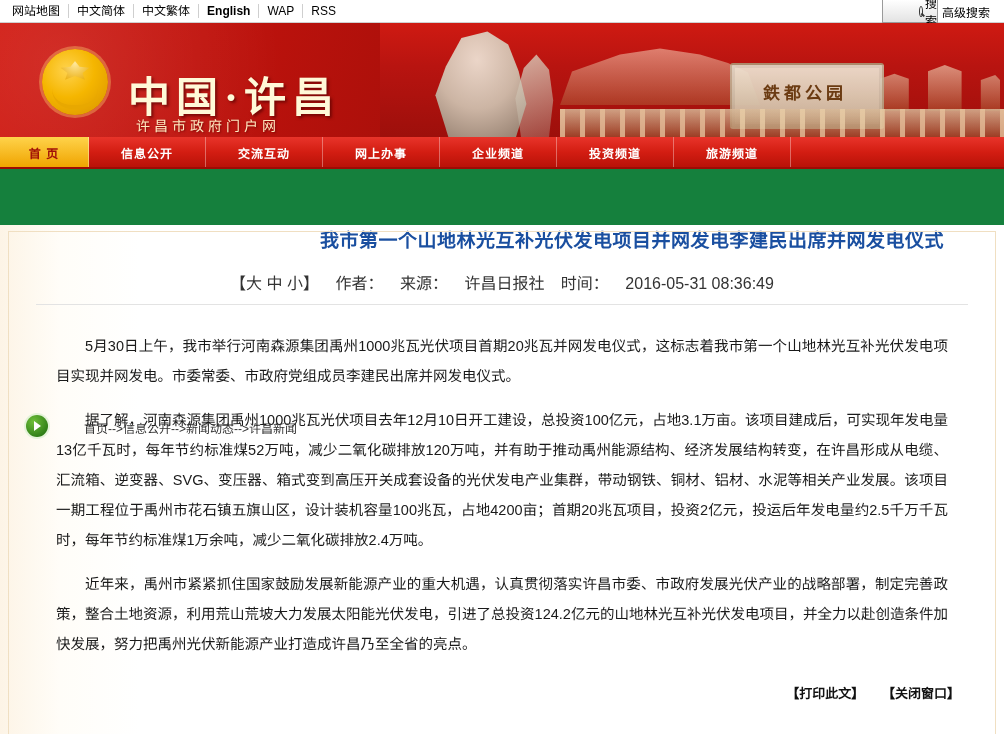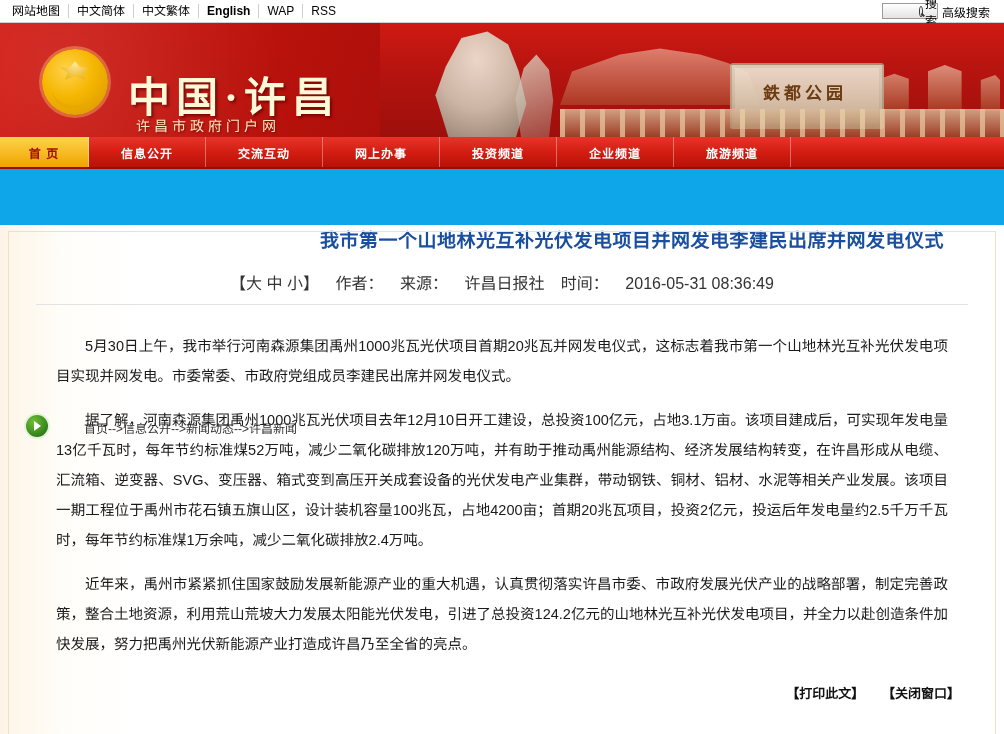--- a/index.html
+++ b/index.html
@@ -7,21 +7,21 @@
     margin: 0;
     padding: 0;
     background: #ffffff;
     font-family: "Liberation Sans", "DejaVu Sans", sans-serif;
   }
   #page {
     position: relative;
     width: 1004px;
     height: 734px;
     overflow: hidden;
-    background: #0ea5e9;
+    background: #15803d;
   }
 
   
   .topbar {
     height: 22px;
     border-bottom: 1px solid #d0d0d0;
     background: #ffffff;
     display: flex;
     align-items: center;
     font-size: 12px;
@@ -55,21 +55,21 @@
     font-size: 12px;
     color: #999;
     border: 1px solid #a8a8a8;
     padding: 0 3px;
     background: #fff;
     box-sizing: border-box;
     font-family: "Liberation Sans", sans-serif;
   }
   .search-btn {
     width: 56px;
-    height: 16px;
+    height: 24px;
     border: 1px solid #9a9a9a;
     background: linear-gradient(#ffffff, #e3e3e3);
     font-size: 12px;
     display: flex;
     align-items: center;
     justify-content: center;
     gap: 2px;
     cursor: pointer;
     box-sizing: border-box;
     color: #000;
@@ -356,22 +356,22 @@
     <div class="emblem"></div>
     <div class="banner-title">中国·许昌</div>
     <div class="banner-sub">许昌市政府门户网</div>
   </div>
 
   <div class="nav">
     <div class="nav-item active">首 页</div>
     <div class="nav-item">信息公开</div>
     <div class="nav-item">交流互动</div>
     <div class="nav-item">网上办事</div>
+    <div class="nav-item">企业频道</div>
     <div class="nav-item">投资频道</div>
-    <div class="nav-item">企业频道</div>
     <div class="nav-item">旅游频道</div>
   </div>
 
   <div class="content-wrap">
     <div class="content-border"></div>
     <div class="bullet"></div>
     <div class="crumb">首页--&gt;信息公开--&gt;新闻动态--&gt;许昌新闻</div>
 
     <div class="article-title">我市第一个山地林光互补光伏发电项目并网发电李建民出席并网发电仪式</div>
 

